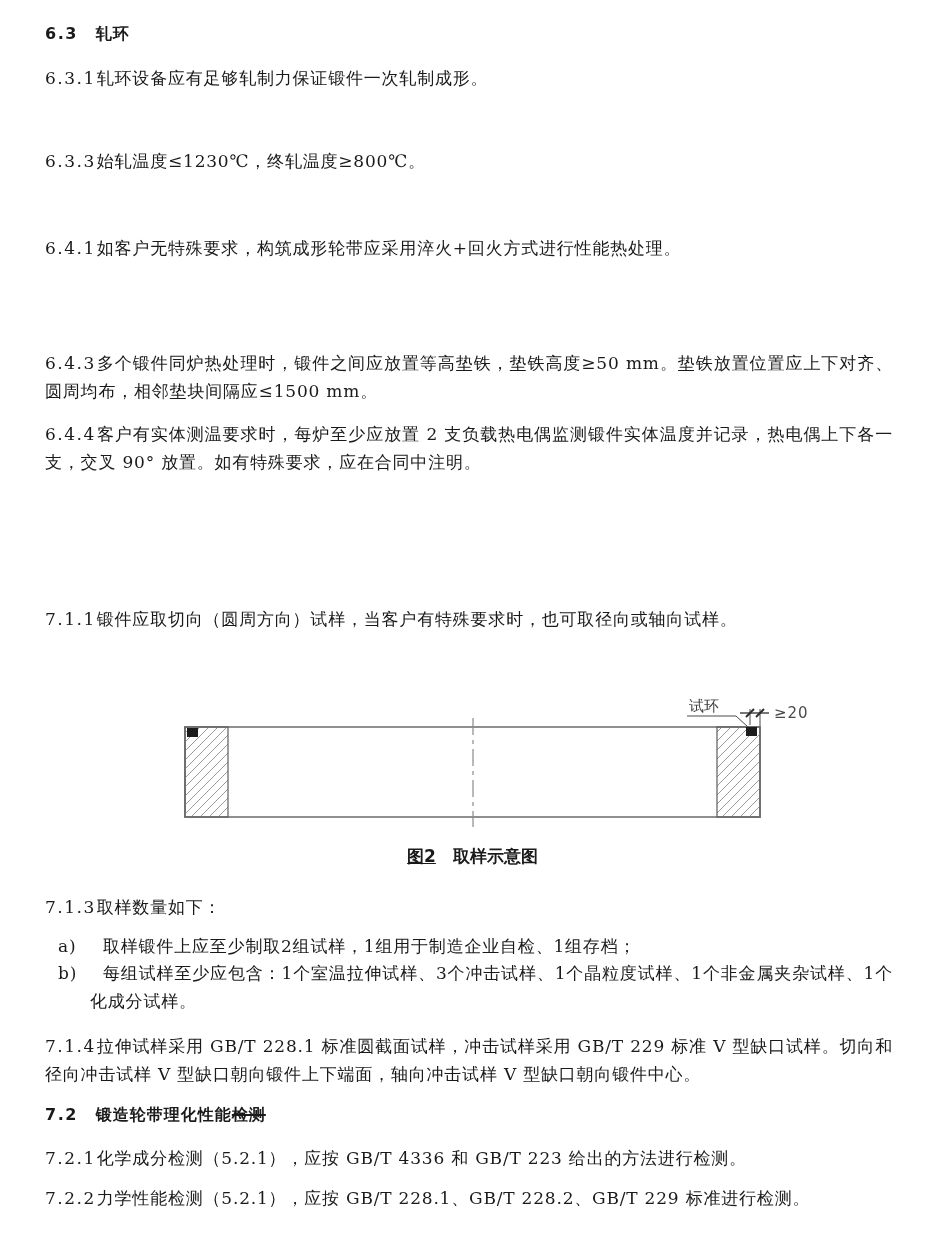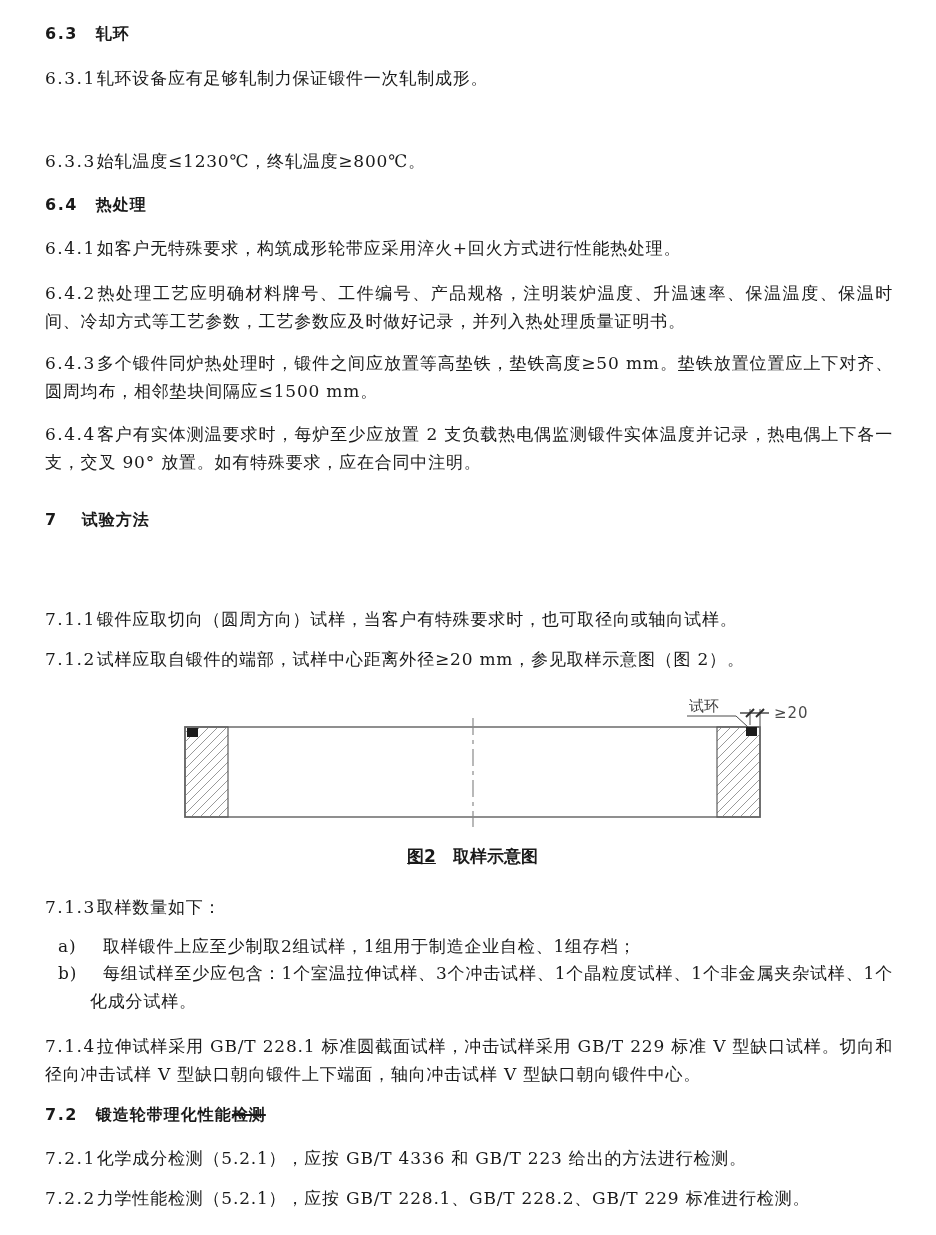--- a/index.html
+++ b/index.html
@@ -34,52 +34,40 @@
 
   <div class="para" style="top:64px">
     <span class="num">6.3.1</span><span>轧环设备应有足够轧制力保证锻件一次轧制成形。</span>
   </div>
 
 
   <div class="para" style="top:147px">
     <span class="num">6.3.3</span><span>始轧温度≤1230℃，终轧温度≥800℃。</span>
   </div>
 
-  <div class="head" style="top:193px">
-    <span class="num">6.4</span><span>热处理</span>
-  </div>
 
   <div class="para" style="top:234px">
     <span class="num">6.4.1</span><span>如客户无特殊要求，构筑成形轮带应采用淬火+回火方式进行性能热处理。</span>
   </div>
 
-  <div class="para" style="top:279px">
-    <span class="num">6.4.2</span><span>热处理工艺应明确材料牌号、工件编号、产品规格，注明装炉温度、升温速率、保温温度、保温时间、冷却方式等工艺参数，工艺参数应及时做好记录，并列入热处理质量证明书。</span>
-  </div>
 
   <div class="para" style="top:349px">
     <span class="num">6.4.3</span><span>多个锻件同炉热处理时，锻件之间应放置等高垫铁，垫铁高度≥50 mm。垫铁放置位置应上下对齐、圆周均布，相邻垫块间隔应≤1500 mm。</span>
   </div>
 
   <div class="para" style="top:420px">
     <span class="num">6.4.4</span><span>客户有实体测温要求时，每炉至少应放置 2 支负载热电偶监测锻件实体温度并记录，热电偶上下各一支，交叉 90° 放置。如有特殊要求，应在合同中注明。</span>
   </div>
 
-  <div class="head h1" style="top:508px">
-    <span class="num">7</span><span>试验方法</span>
-  </div>
 
 
   <div class="para" style="top:605px">
     <span class="num">7.1.1</span><span>锻件应取切向（圆周方向）试样，当客户有特殊要求时，也可取径向或轴向试样。</span>
   </div>
 
-  <div class="para" style="top:645px">
-    <span class="num">7.1.2</span><span>试样应取自锻件的端部，试样中心距离外径≥20 mm，参见取样示意图（图 2）。</span>
-  </div>
 
   <svg class="fig" viewBox="0 690 936 150">
     <defs>
       <pattern id="hatch" width="9" height="9" patternUnits="userSpaceOnUse">
         <path d="M0,9 L9,0" stroke="#9a9a9a" stroke-width="1"></path>
       </pattern>
     </defs>
 
     <rect x="185" y="727" width="575" height="90" fill="none" stroke="#8f8f8f" stroke-width="2"></rect>
 

